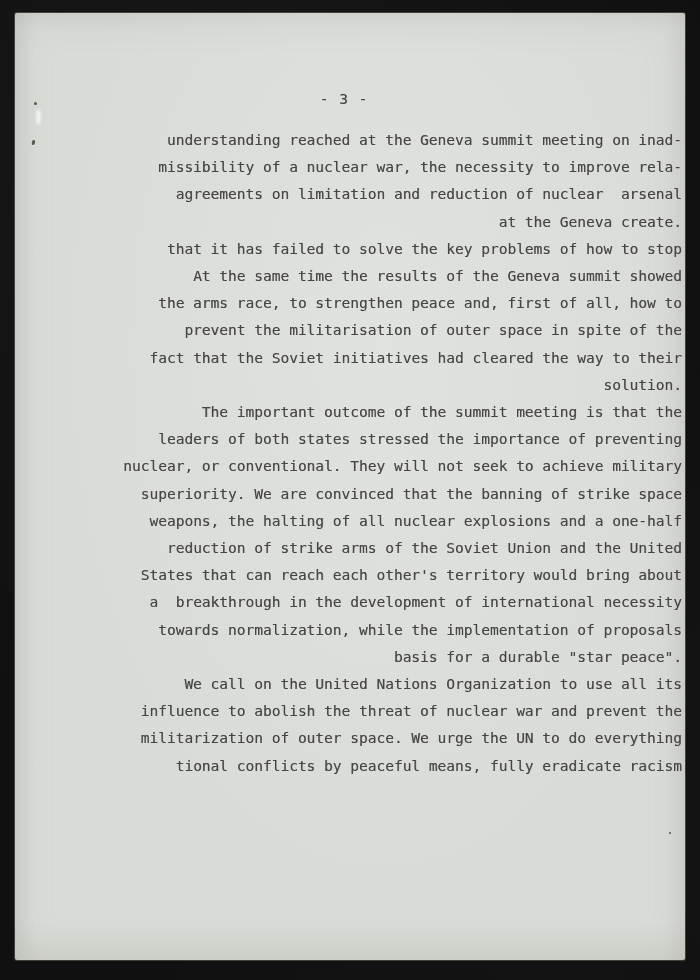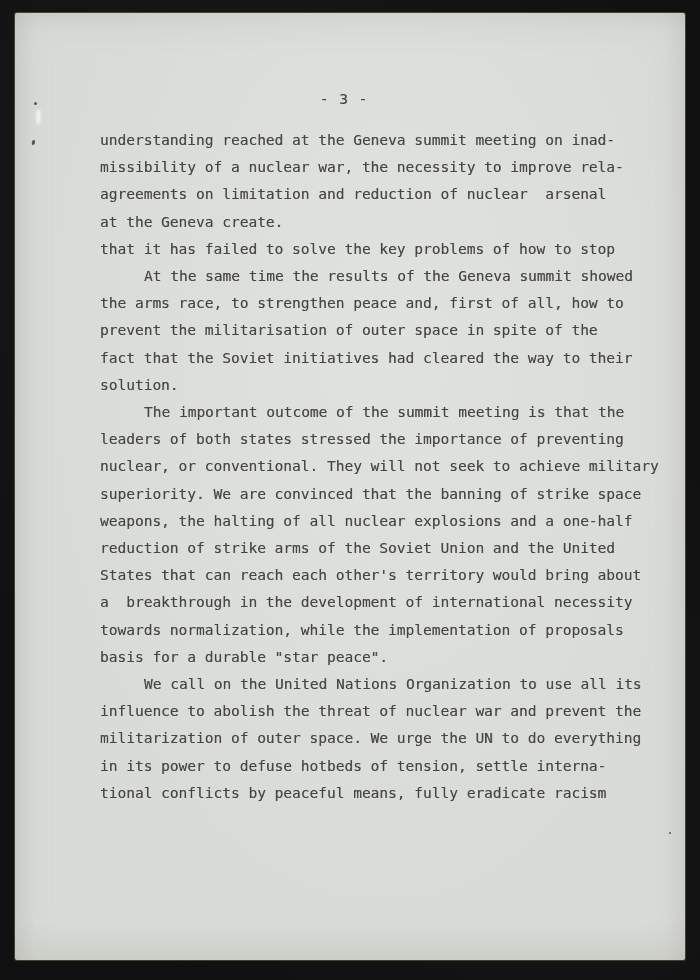--- a/index.html
+++ b/index.html
@@ -54,21 +54,21 @@
   .text-body {
     position: absolute;
     left: 85px;
     top: 114px;
     width: 582px;
     font-size: 14.5px;
     line-height: 27.2px;
     color: var(--ink);
     text-shadow: 0.3px 0.4px 0.6px rgba(70,70,70,0.45);
   }
-  .line { white-space: pre; }
+  .line { white-space: pre; text-align: right; }
   .line.indent { padding-left: 44px; }
   .speck {
     position: absolute;
     background: #56564f;
     border-radius: 50%;
   }
   .speck.s1 { left: 19px; top: 89px;  width: 3px; height: 3px; }
   .speck.s2 { left: 17px; top: 127px; width: 3px; height: 5px; border-radius: 40% 60% 60% 40%; transform: rotate(15deg); }
   .speck.s3 { left: 654px; top: 819px; width: 2px; height: 2px; }
   .streak {
@@ -110,21 +110,20 @@
         <div class="line">reduction of strike arms of the Soviet Union and the United</div>
         <div class="line">States that can reach each other's territory would bring about</div>
         <div class="line">a  breakthrough in the development of international necessity</div>
         <div class="line">towards normalization, while the implementation of proposals</div>
         <div class="line">basis for a durable "star peace".</div>
       </div>
       <div class="paragraph">
         <div class="line indent">We call on the United Nations Organization to use all its</div>
         <div class="line">influence to abolish the threat of nuclear war and prevent the</div>
         <div class="line">militarization of outer space. We urge the UN to do everything</div>
-        <div class="line">in its power to defuse hotbeds of tension, settle interna-</div>
         <div class="line">tional conflicts by peaceful means, fully eradicate racism</div>
       </div>
     </div>
 
   <div class="streak"></div>
   <div class="speck s1"></div>
   <div class="speck s2"></div>
   <div class="speck s3"></div>
 </div>
 

